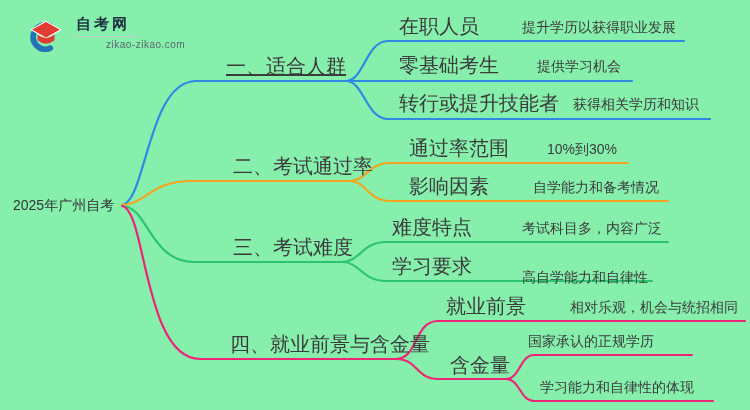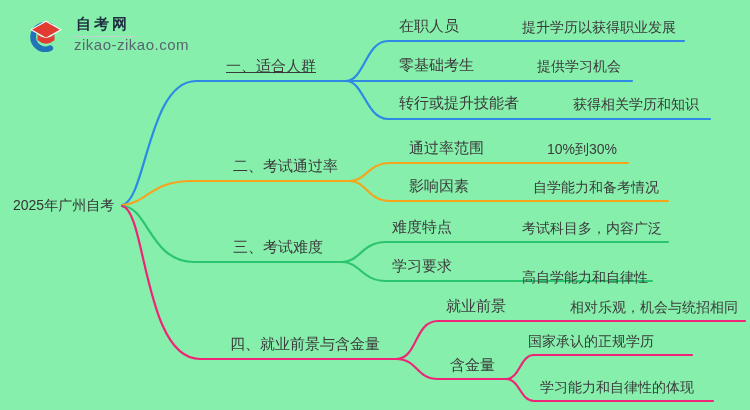--- a/index.html
+++ b/index.html
@@ -3,31 +3,31 @@
 <meta charset="utf-8">
 <style>
   html,body{margin:0;padding:0;background:#ffffff;}
   .canvas{
     position:relative;width:750px;height:410px;background:#86efac;overflow:hidden;
     font-family:"Liberation Sans","DejaVu Sans",sans-serif;
   }
   .links{position:absolute;left:0;top:0;width:750px;height:410px;}
   .links path{fill:none;stroke-width:2.2;stroke-linecap:round;}
   .label{
-    position:absolute;white-space:nowrap;color:#3b3b3b;font-size:15px;line-height:20px;
+    position:absolute;white-space:nowrap;color:#3b3b3b;font-size:20px;line-height:20px;
   }
   .leaf{font-size:14px;}
   .root-label{font-size:14px;color:#333;}
   
   .logo{position:absolute;left:28px;top:14px;display:flex;align-items:flex-start;}
   .logo-icon{width:36px;height:32px;margin-top:6px;}
   .logo-text{margin-left:10px;}
   .site-name{font-size:15px;font-weight:bold;color:#1d2f3f;letter-spacing:3px;line-height:20px;padding:0 2px;}
   .logo-divider{height:1px;background:#c9ced3;margin:2px 0 2px 0;width:64px;}
-  .site-url{font-size:15px;color:#5a6570;letter-spacing:0.5px;line-height:11px;}
+  .site-url{font-size:10px;color:#5a6570;letter-spacing:0.5px;line-height:11px;margin-left:32px;}
 </style>
 </head>
 <body>
 
 <div class="canvas">
 
   <svg class="links" viewBox="0 0 750 410">
 
     <g>
       <path d="M122,205 C146,202 148,81 196,81 L632,81" style="stroke: rgb(46, 137, 229);"></path>

